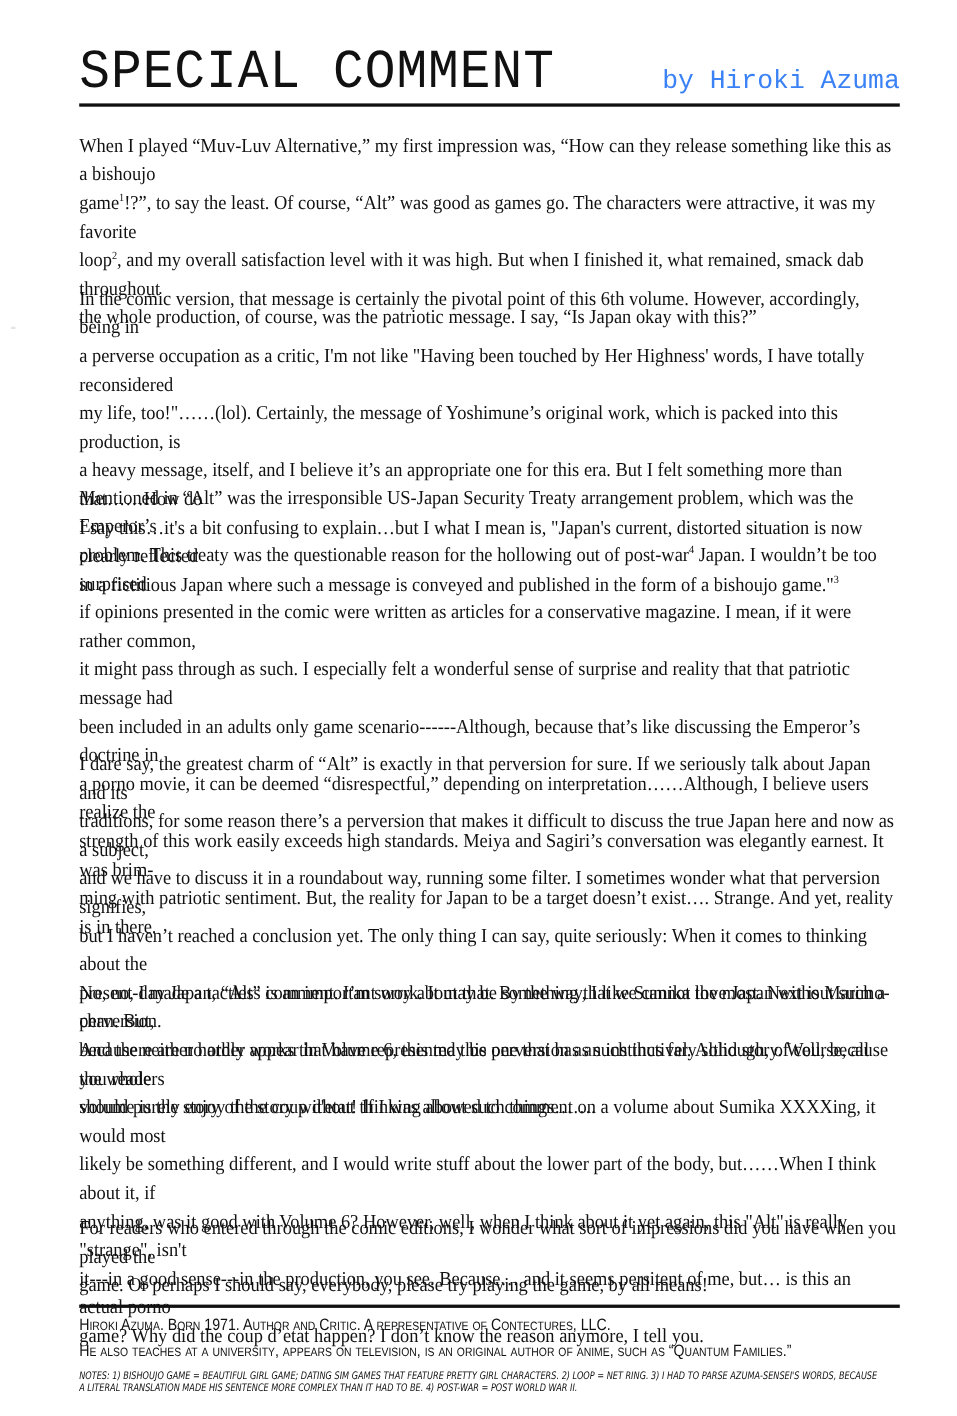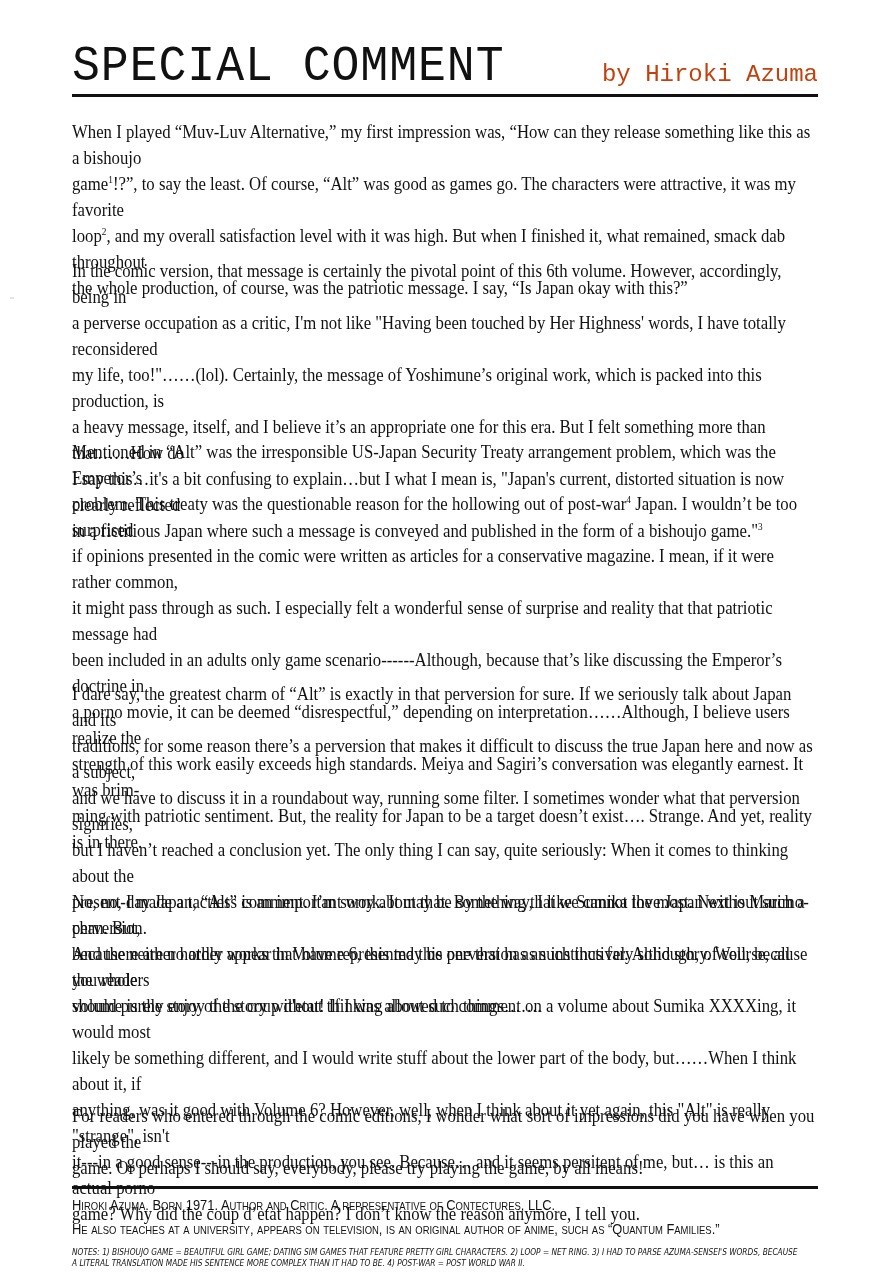--- a/index.html
+++ b/index.html
@@ -1,19 +1,19 @@
 <!DOCTYPE html>
 <html><head>
 <meta charset="utf-8">
 <style>
   html, body { margin: 0; padding: 0; background: #ffffff; }
   body { width: 870px; height: 1287px; position: relative; overflow: hidden; color: #111; }
   .title-wrap { position: absolute; left: 72px; top: 36px; width: 746px; height: 58px; border-bottom: 3px solid #111; }
   .title { position: absolute; left: 0; top: 4px; font-family: "Liberation Mono", "DejaVu Sans Mono", monospace; font-size: 50px; letter-spacing: 1px; line-height: 54px; white-space: nowrap; color: #111; transform: scaleX(0.93); transform-origin: left; }
-  .byline { position: absolute; right: 0; top: 24px; font-family: "Liberation Mono", "DejaVu Sans Mono", monospace; font-size: 24px; line-height: 30px; white-space: nowrap; color: #c2410c; }
+  .byline { position: absolute; right: 0; top: 24px; font-family: "Liberation Mono", "DejaVu Sans Mono", monospace; font-size: 24px; line-height: 30px; white-space: nowrap; color: #3b82f6; }
   .body-text { position: absolute; left: 72px; top: 119px; width: 800px; font-family: "Liberation Serif", "DejaVu Serif", serif; font-size: 18px; line-height: 26px; color: #111; }
   .para { margin: 0; white-space: pre-line; transform: scaleX(0.93); transform-origin: left; width: 800px; }
   .p1 { position: absolute; top: 0; }
   .p2 { position: absolute; top: 139px; }
   .p3 { position: absolute; top: 320px; }
   .p4 { position: absolute; top: 562px; }
   .p5 { position: absolute: top: 770px; }
   .p5 { position: absolute; top: 770px; }
   .p6 { position: absolute; top: 984px; }
   sup { font-size: 10px; line-height: 0; vertical-align: super; }

